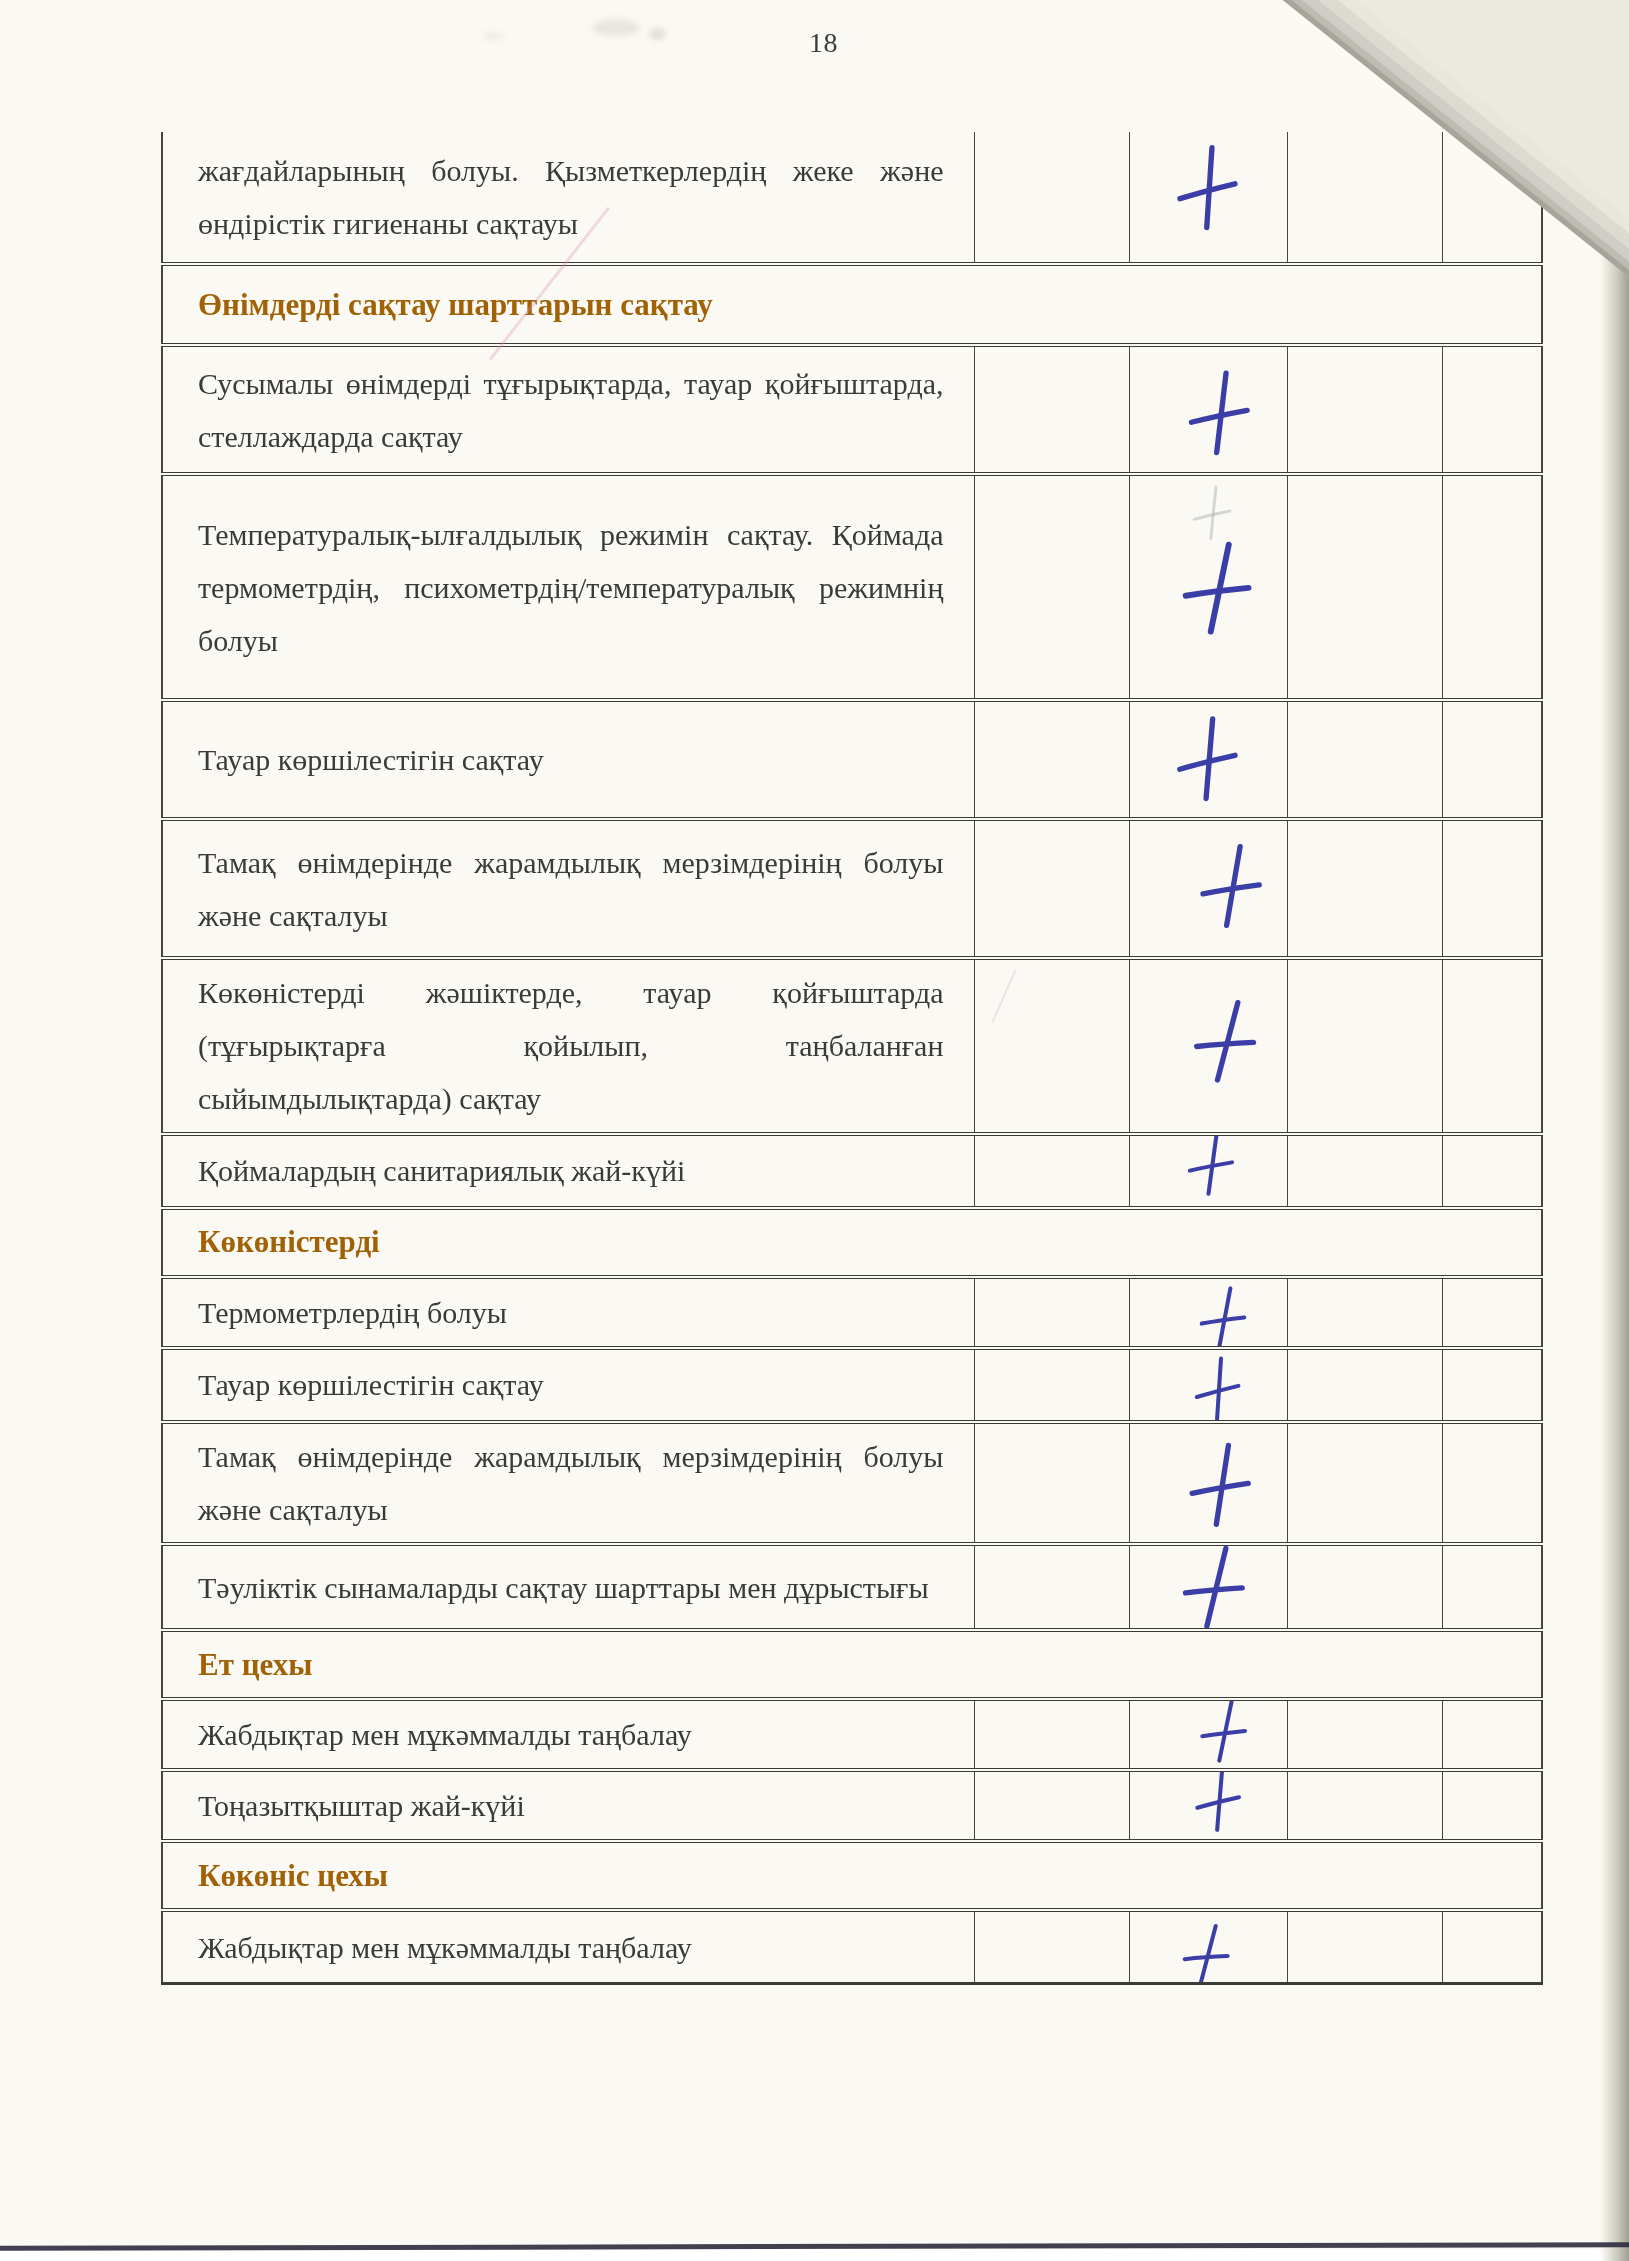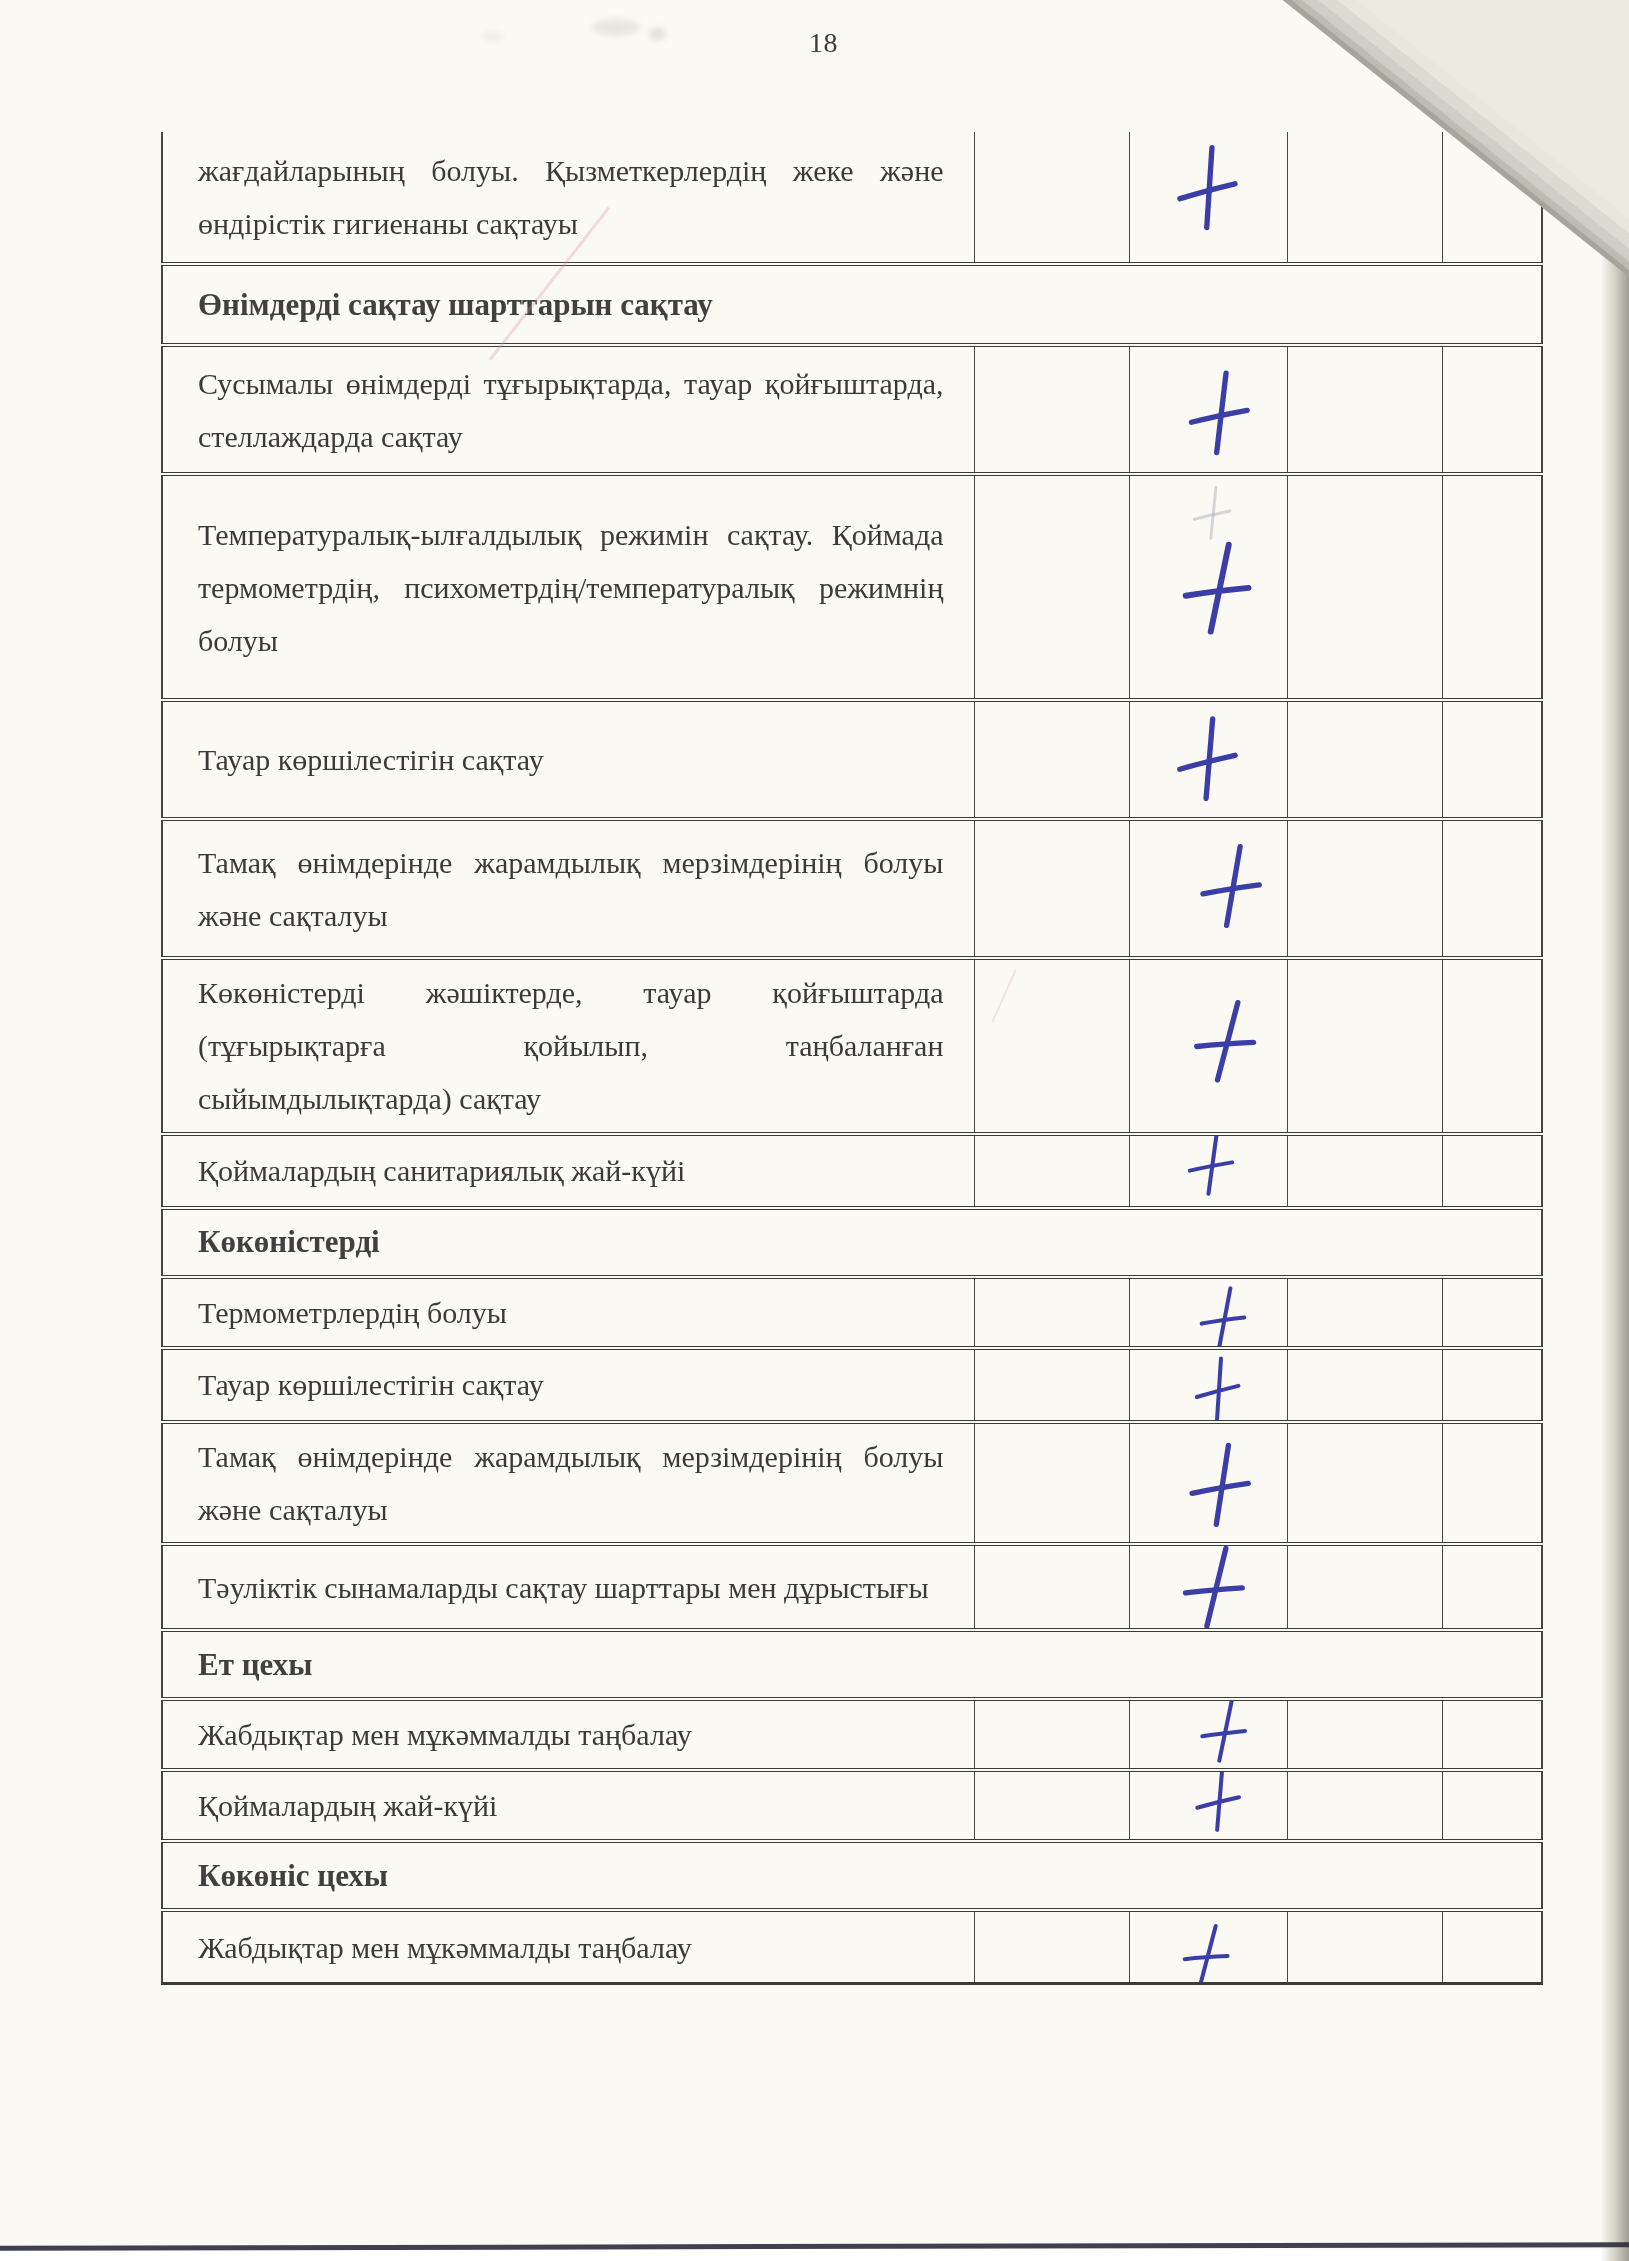--- a/index.html
+++ b/index.html
@@ -31,21 +31,21 @@
   }
   table.checklist tr.first-row td{border-top:none;}
   table.checklist td.criterion{
     padding:6.4px 30px 6.4px 35px;
     font-size:30px;line-height:53px;
     text-align:justify;text-justify:inter-word;
     hyphens:none;
   }
   table.checklist td.section{
     padding:6.4px 30px 6.4px 35px;
-    font-size:31px;line-height:52px;font-weight:bold;color:#404040;
+    font-size:31px;line-height:52px;font-weight:bold;color:#a16207;
     text-align:left;
     border-left:2.6px solid #46463c;border-right:2.6px solid #46463c;
   }
   table.checklist td.first-col{border-left:2.6px solid #46463c;}
   table.checklist td.last-col{border-right:2.6px solid #46463c;}
   table.checklist tr.last-row td{border-bottom:3.9px solid #3b3c33;}
   td.check{position:relative;}
   .plus-wrap{
     position:absolute;left:50%;top:50%;
   }
@@ -279,21 +279,21 @@
               <svg width="53" height="68" viewBox="0 0 120 160">
                 <path class="ink" d="M78 10 Q70 58 54 150"></path>
                 <path class="ink" d="M12 94 Q58 85 112 78"></path>
               </svg>
             </div>
           </td>
           <td class="check"></td>
           <td class="check last-col"></td>
         </tr>
         <tr style="height: 71px;">
-          <td class="criterion first-col"><span>Қоймалардың жай-күйі</span></td>
+          <td class="criterion first-col"><span>Тоңазытқыштар жай-күйі</span></td>
           <td class="check"></td>
           <td class="check">
             <div class="plus-wrap" style="transform: translate(-17.4px, -40px) rotate(-5deg);">
               <svg width="53" height="68" viewBox="0 0 120 160">
                 <path class="ink" d="M78 10 Q70 58 54 150"></path>
                 <path class="ink" d="M12 94 Q58 85 112 78"></path>
               </svg>
             </div>
           </td>
           <td class="check"></td>

